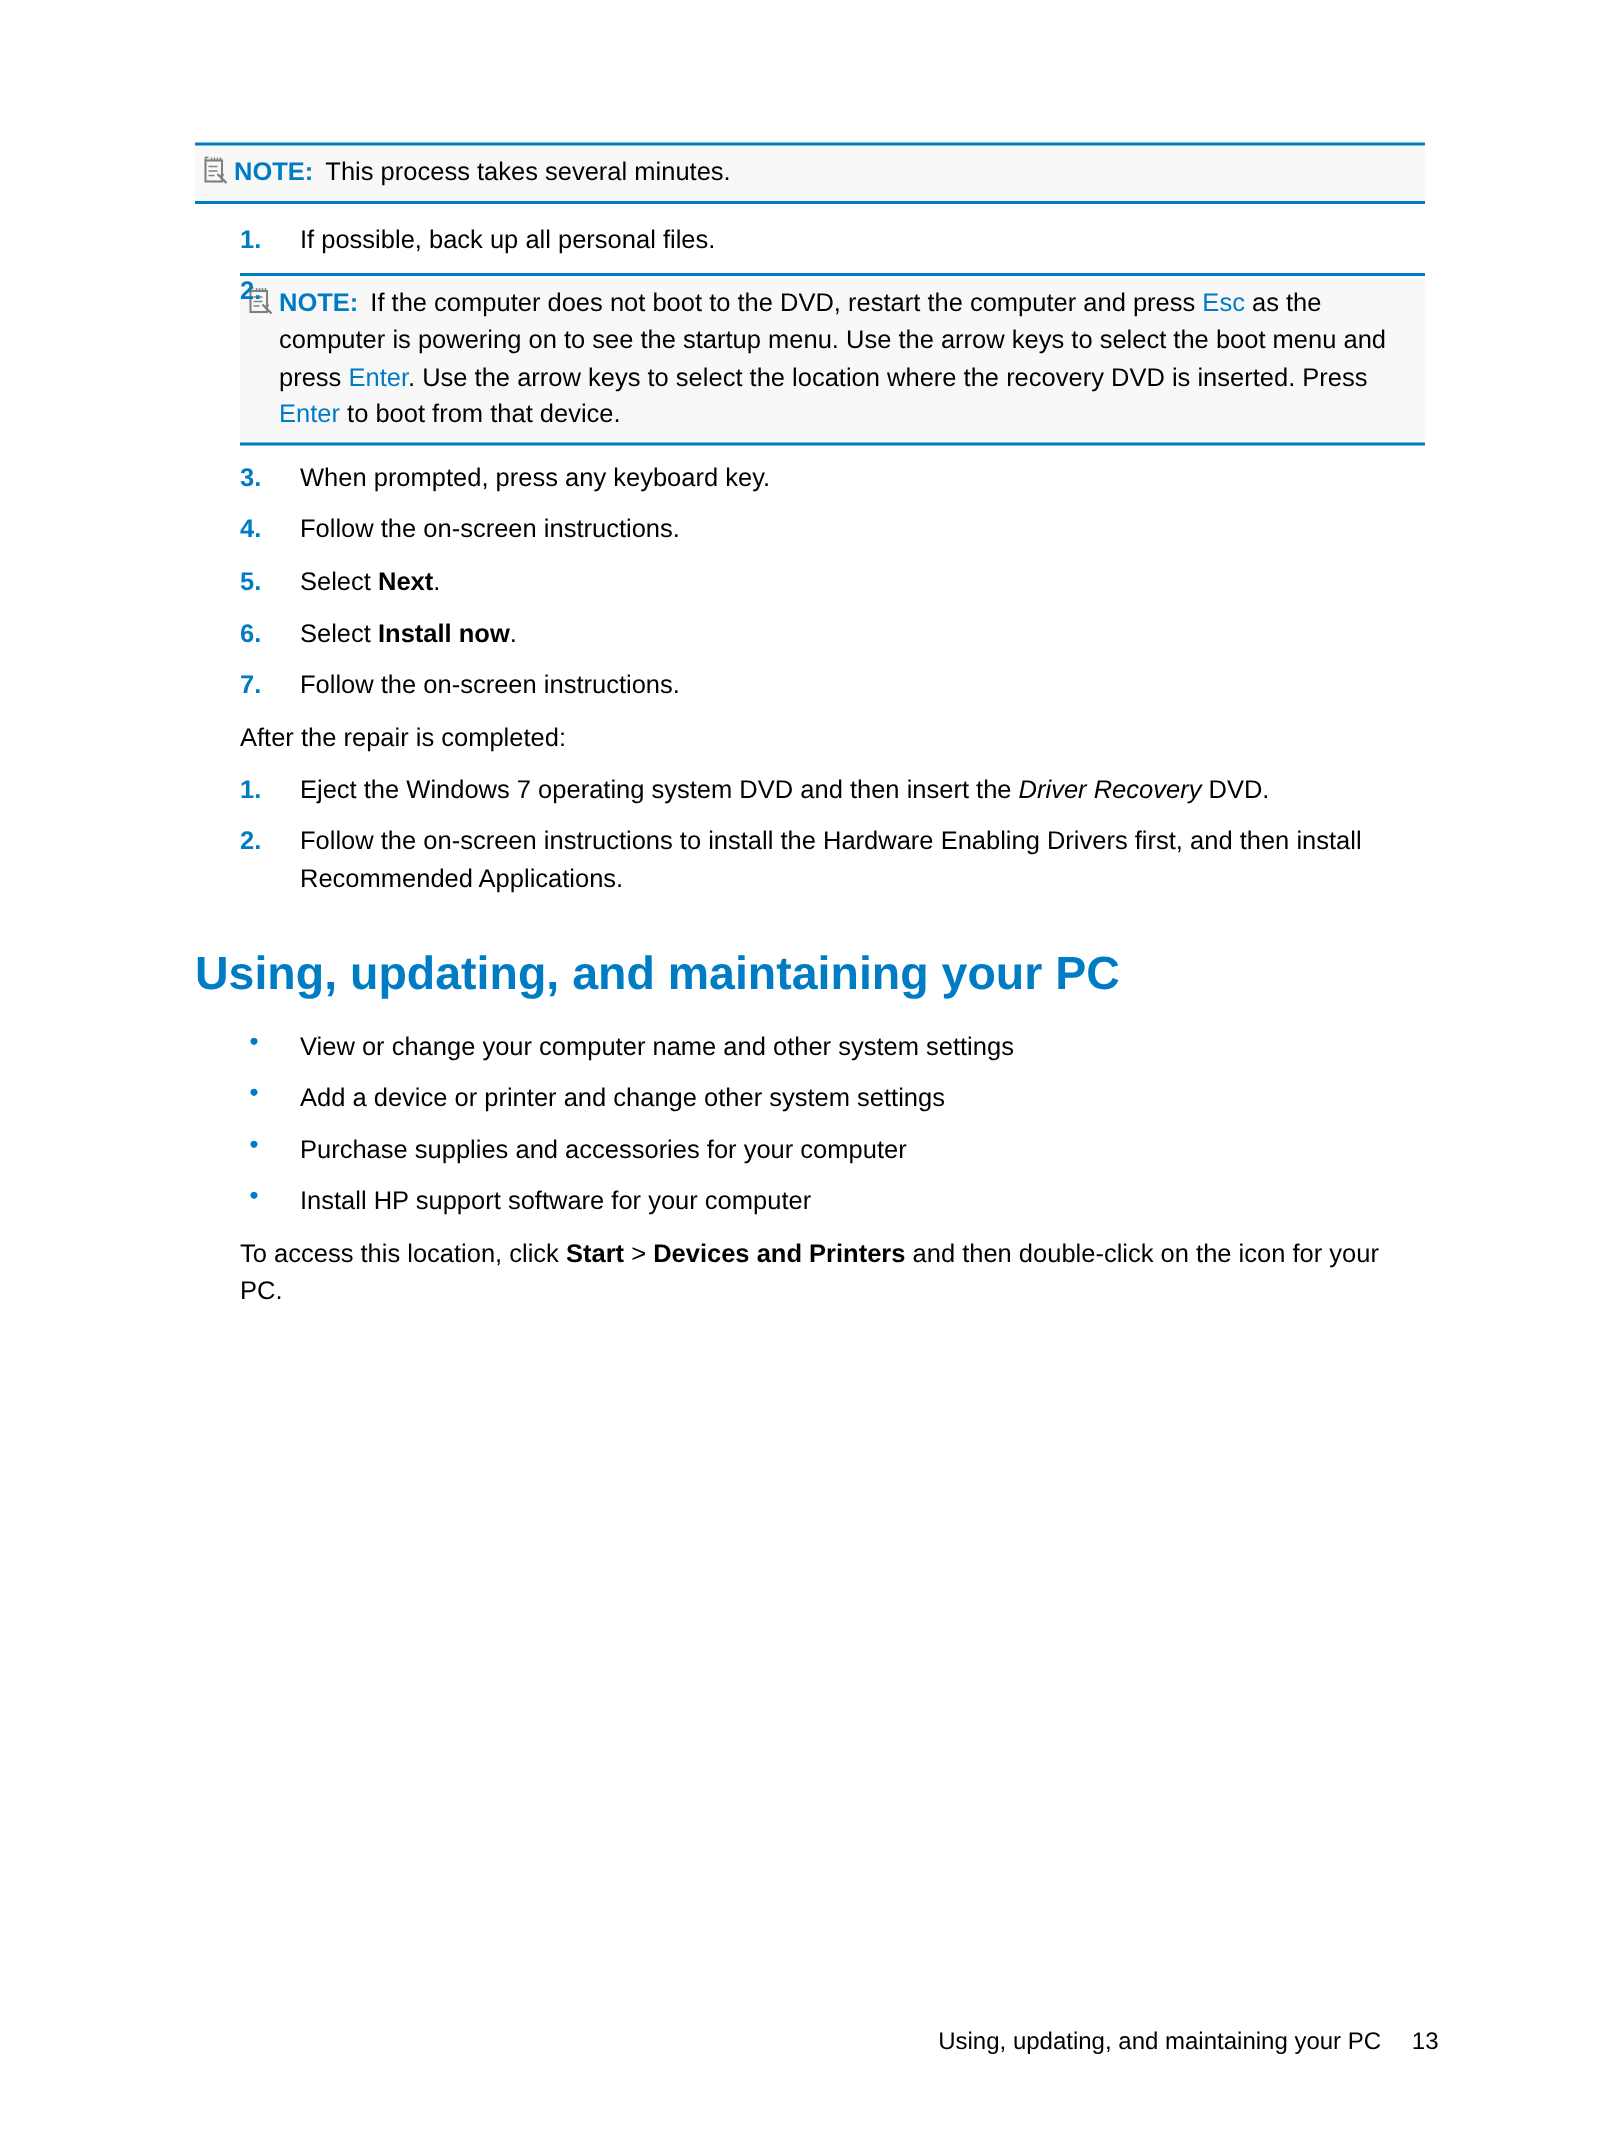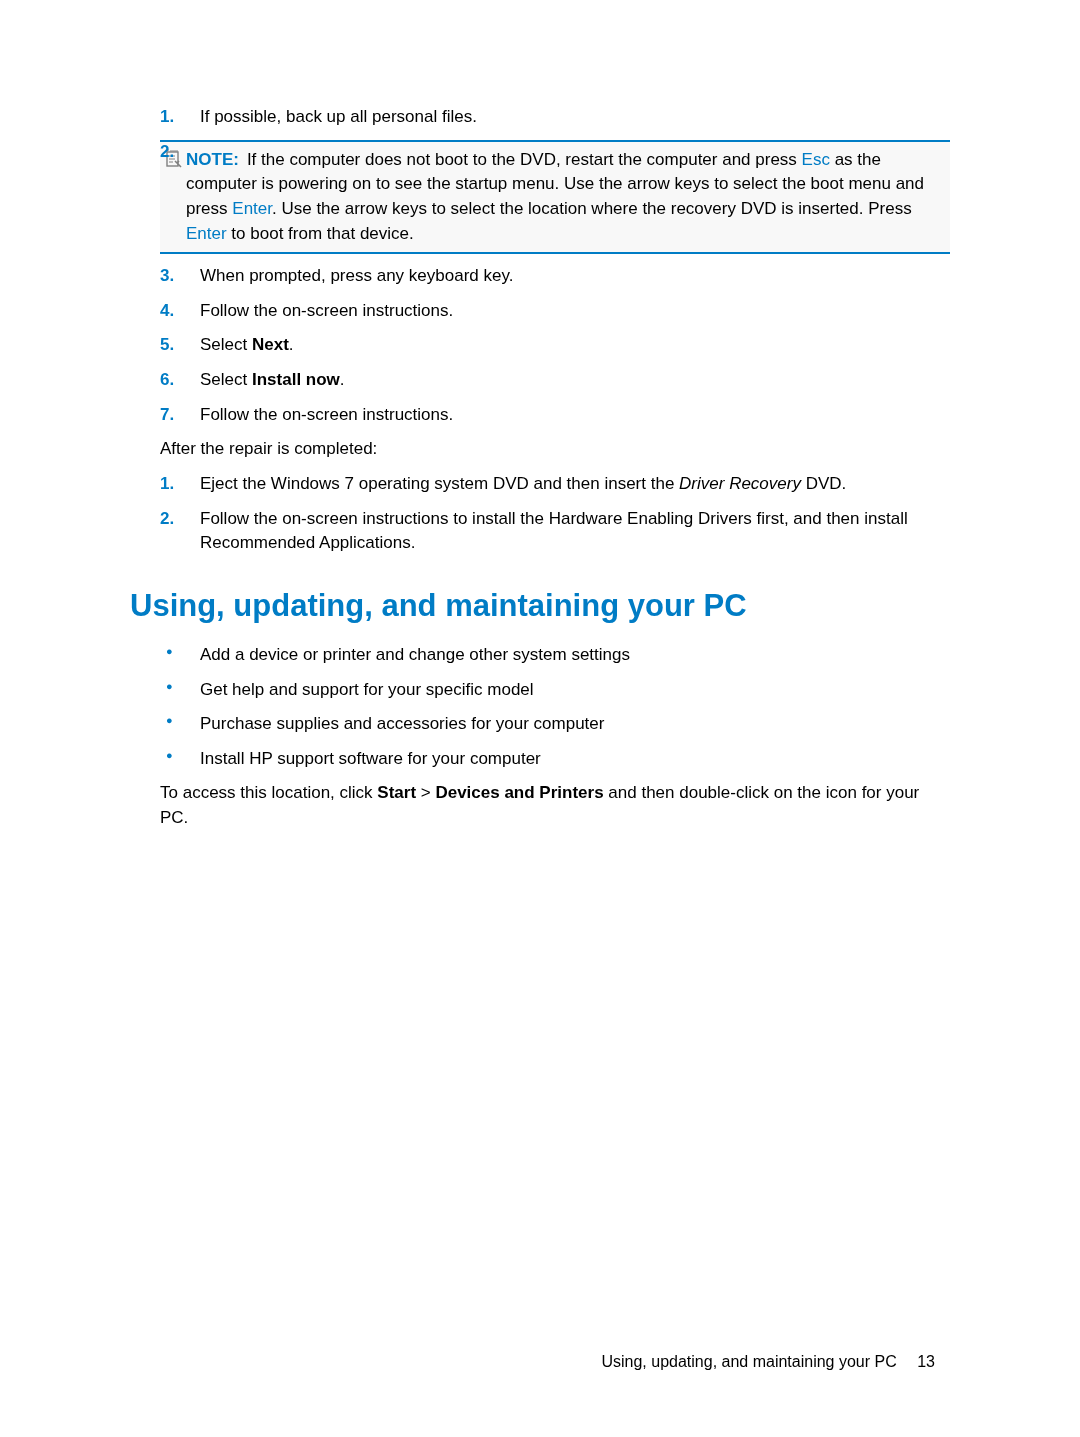--- a/index.html
+++ b/index.html
@@ -128,33 +128,48 @@
       font-weight: bold;
     }
     
     .italic {
       font-style: italic;
     }
     
     .footer {
       position: absolute;
       bottom: 64px;
-      right: 145px;
+      right: 121px;
       font-size: 16px;
     }
     
     .page-num {
       margin-left: 16px;
     }
   </style>
 </head>
 <body>
 
 <div class="page">
 
+  <div class="note-box">
+    <div class="note-row">
+      <div class="note-icon-wrap">
+        <svg class="note-icon-svg" viewBox="0 0 20 20" fill="none" stroke="#808080" stroke-width="1.4">
+          <rect x="4" y="3" width="11" height="14"></rect>
+          <path d="M4,3 L4,1 L6,1 M8,1 L8,3 M10,1 L10,3 M12,1 L12,3 M14,1 L14,3" stroke-width="1"></path>
+          <path d="M12,12 L18,18 M14,14 L16,12" stroke-width="1.6"></path>
+          <path d="M6,7 L12,7 M6,10 L12,10 M6,13 L10,13" stroke-width="1"></path>
+        </svg>
+      </div>
+      <div class="note-content">
+        <span class="note-label">NOTE:</span><span>This process takes several minutes.</span>
+      </div>
+    </div>
+  </div>
 
   <ol class="ol">
     <li><span class="marker">1.</span><span>If possible, back up all personal files.</span></li>
     <li><span class="marker">2.</span>
       <div class="note-box inner" style="margin-left:-40px;">
         <div class="note-row">
           <div class="note-icon-wrap">
             <svg class="note-icon-svg" viewBox="0 0 20 20" fill="none" stroke="#808080" stroke-width="1.4">
               <rect x="4" y="3" width="11" height="14"></rect>
               <path d="M4,3 L4,1 L6,1 M8,1 L8,3 M10,1 L10,3 M12,1 L12,3 M14,1 L14,3" stroke-width="1"></path>
@@ -179,22 +194,22 @@
 
   <ol class="ol">
     <li><span class="marker">1.</span><span>Eject the Windows 7 operating system DVD and then insert the </span><span class="italic">Driver Recovery</span><span> DVD.</span></li>
     <li><span class="marker">2.</span><span>Follow the on-screen instructions to install the Hardware Enabling Drivers first, and then install Recommended Applications.</span></li>
   </ol>
 
   <h1 class="h1">Using, updating, and maintaining your PC</h1>
 
 
   <ul class="ul-bullet">
+    <li><span>View or change your computer name and other system settings</span></li>
     <li><span>Add a device or printer and change other system settings</span></li>
-    <li><span>Get help and support for your specific model</span></li>
     <li><span>Purchase supplies and accessories for your computer</span></li>
     <li><span>Install HP support software for your computer</span></li>
   </ul>
 
   <p class="para">
     <span>To access this location, click </span><span class="bold">Start</span><span> &gt; </span><span class="bold">Devices and Printers</span><span> and then double-click on the icon for your PC.</span>
   </p>
 
 </div>
 

